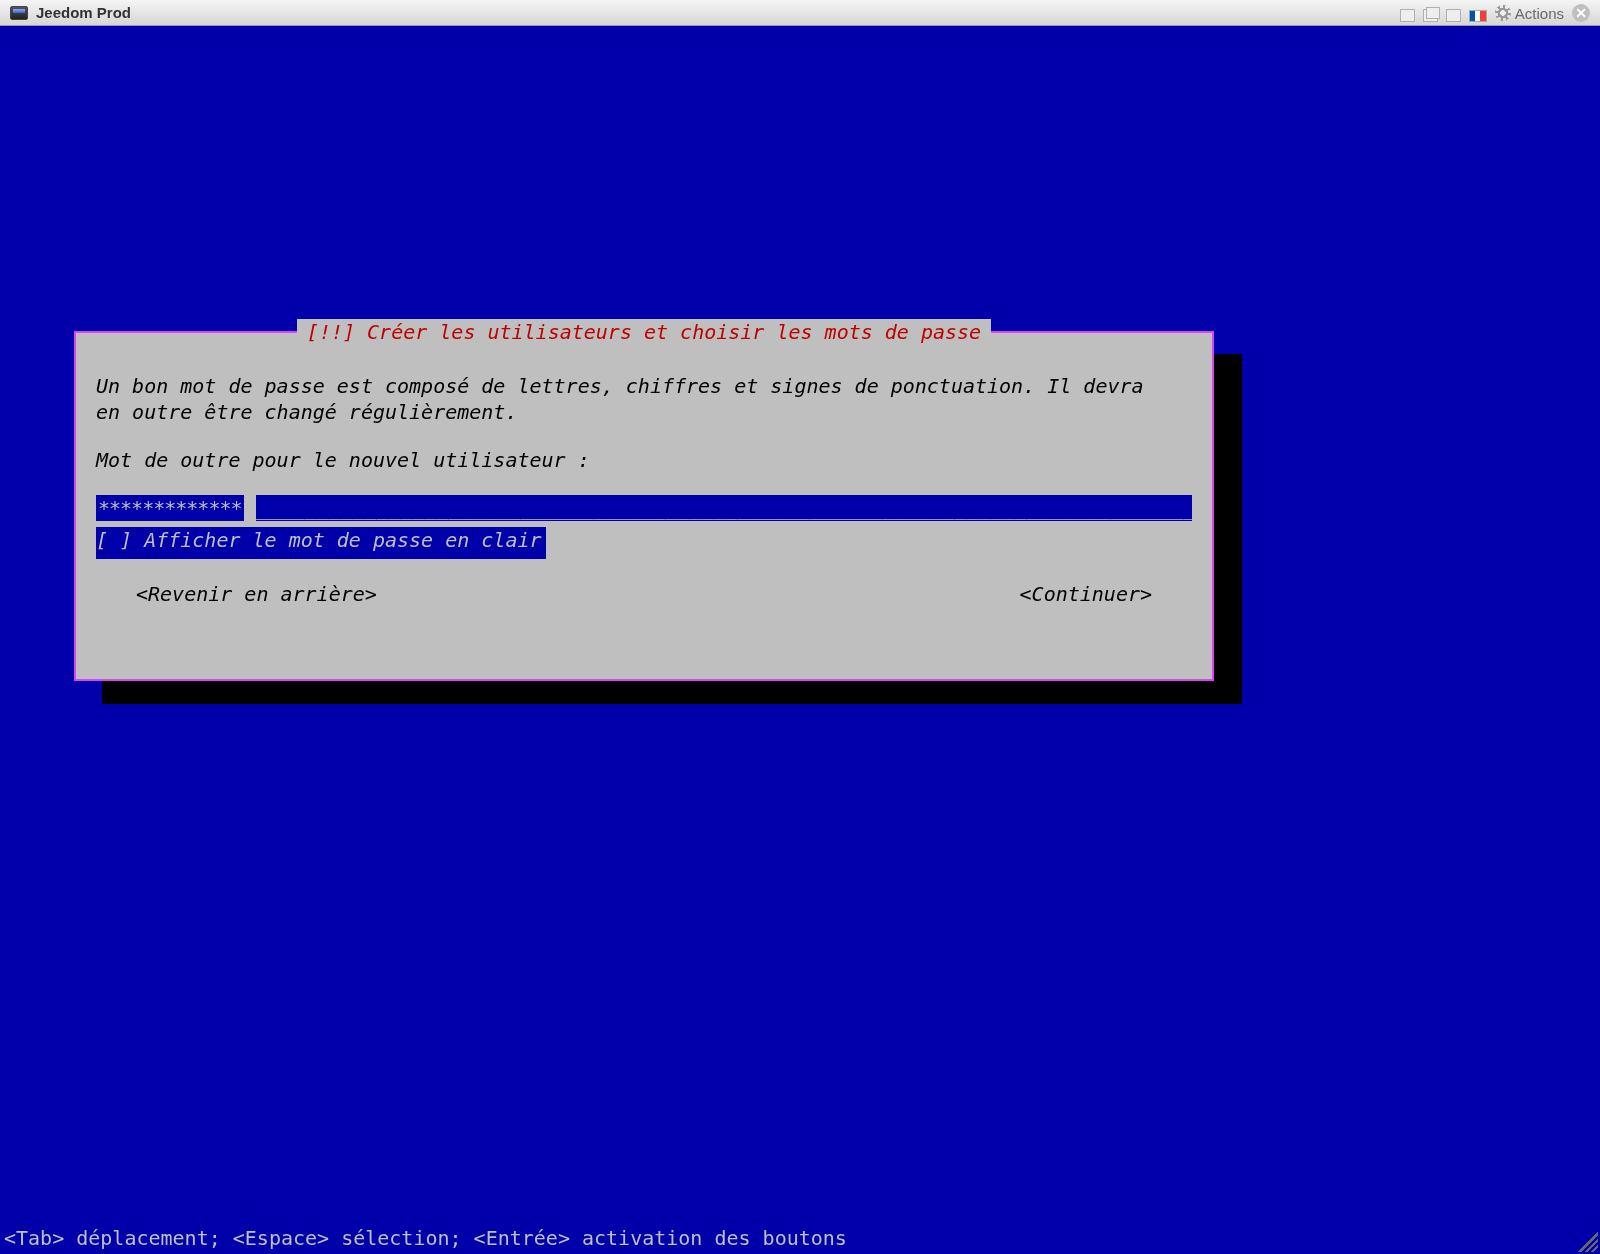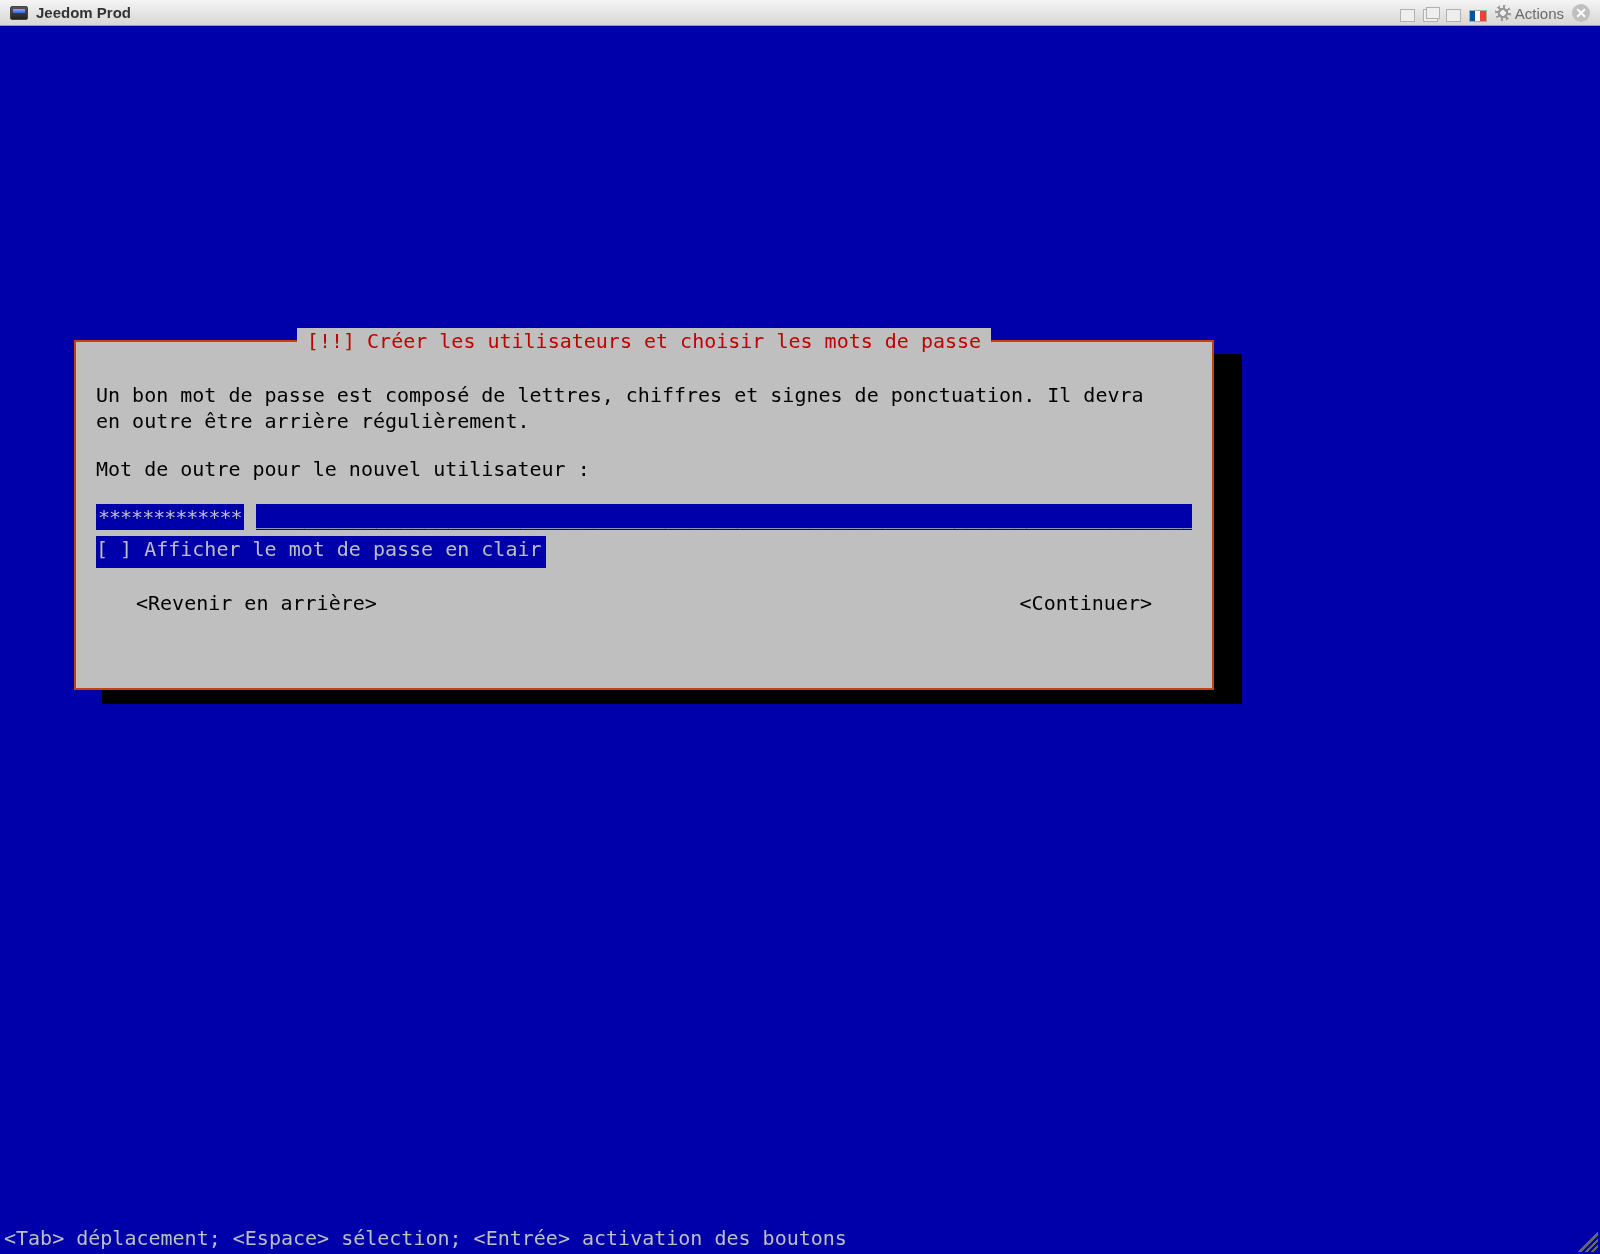--- a/index.html
+++ b/index.html
@@ -66,27 +66,28 @@
   }
 
   
   .dialog-shadow{
     position:absolute;
     left:102px; top:328px; width:1140px; height:350px;
     background:#000;
   }
   .dialog{
     position:absolute;
-    left:74px; top:314px; width:1140px; height:350px;
+    left:74px; top:305px; width:1140px; height:350px;
     background:#bfbfbf;
-    border:2px solid #c2410c;
+    border:2px solid #d946ef;
     color:#000;
     font-size:20px;
     line-height:26px;
     padding: 22px 20px 18px 20px;
+    font-style: italic;
   }
   .dialog-title-row{
     position:absolute; top:-14px; left:0; right:0;
     text-align:center;
   }
   .dialog-title{
     display:inline-block;
     background:#bfbfbf;
     padding:0 10px;
     color:#c00000;
@@ -183,21 +184,21 @@
 <div class="console">
 
   <div class="dialog-shadow"></div>
 
   <div class="dialog">
     <div class="dialog-title-row">
       <span class="dialog-title">[!!] Créer les utilisateurs et choisir les mots de passe</span>
     </div>
     <div class="dialog-body">
       <div class="desc">Un bon mot de passe est composé de lettres, chiffres et signes de ponctuation. Il devra
-en outre être arrière régulièrement.</div>
+en outre être changé régulièrement.</div>
       <div class="prompt">Mot de outre pour le nouvel utilisateur :</div>
 
       <div class="pw-row">
         <span class="pw-stars" id="pw-stars">*************</span>
         <span class="pw-cursor" id="pw-cursor" style="left: 148px;"></span>
         <span class="pw-under" id="pw-under" style="left: 160px;">________________________________________________________________________________</span>
       </div>
 
       <div class="cb-row">[ ] Afficher le mot de passe en clair</div>
 

